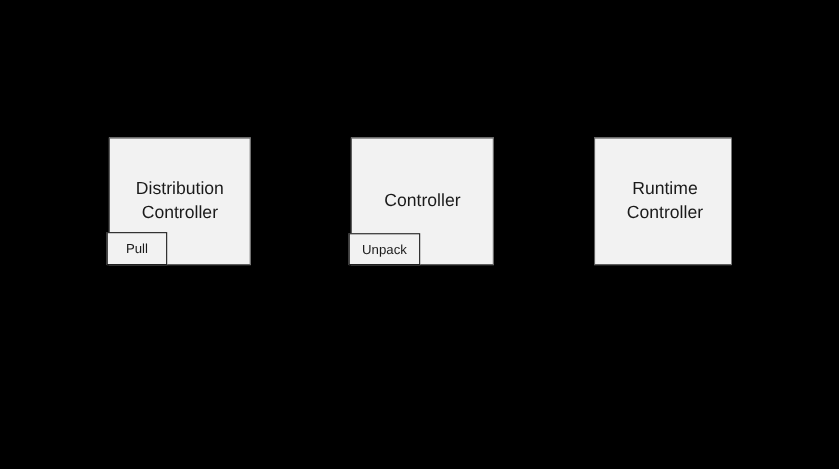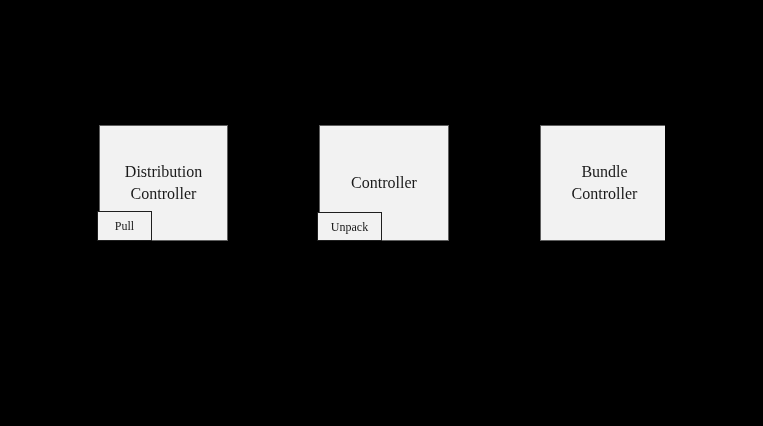--- a/index.html
+++ b/index.html
@@ -8,21 +8,21 @@
     background: #000000;
   }
   * { box-sizing: border-box; }
 
   .stage {
     position: relative;
     width: 665px;
     height: 426px;
     background: var(--bg-color, #000000);
     overflow: hidden;
-    font-family: Liberation Serif, serif;
+    font-family: Liberation Sans, sans-serif;
   }
 
   .node {
     position: absolute;
     width: 129px;
     height: 116px;
     top: 125px;
     background: var(--node-fill, #f2f2f2);
     border: 1px solid var(--node-border, #5f5f5f);
     display: flex;
@@ -68,21 +68,21 @@
   </div>
 
   <div class="node node-2">
     <div class="node-label">
       <span class="line">Controller</span>
     </div>
   </div>
 
   <div class="node node-3">
     <div class="node-label">
-      <span class="line">Bundle</span>
+      <span class="line">Runtime</span>
       <span class="line">Controller</span>
     </div>
   </div>
 
   <div class="badge badge-pull">
     <span>Pull</span>
   </div>
 
   <div class="badge badge-unpack">
     <span>Unpack</span>

